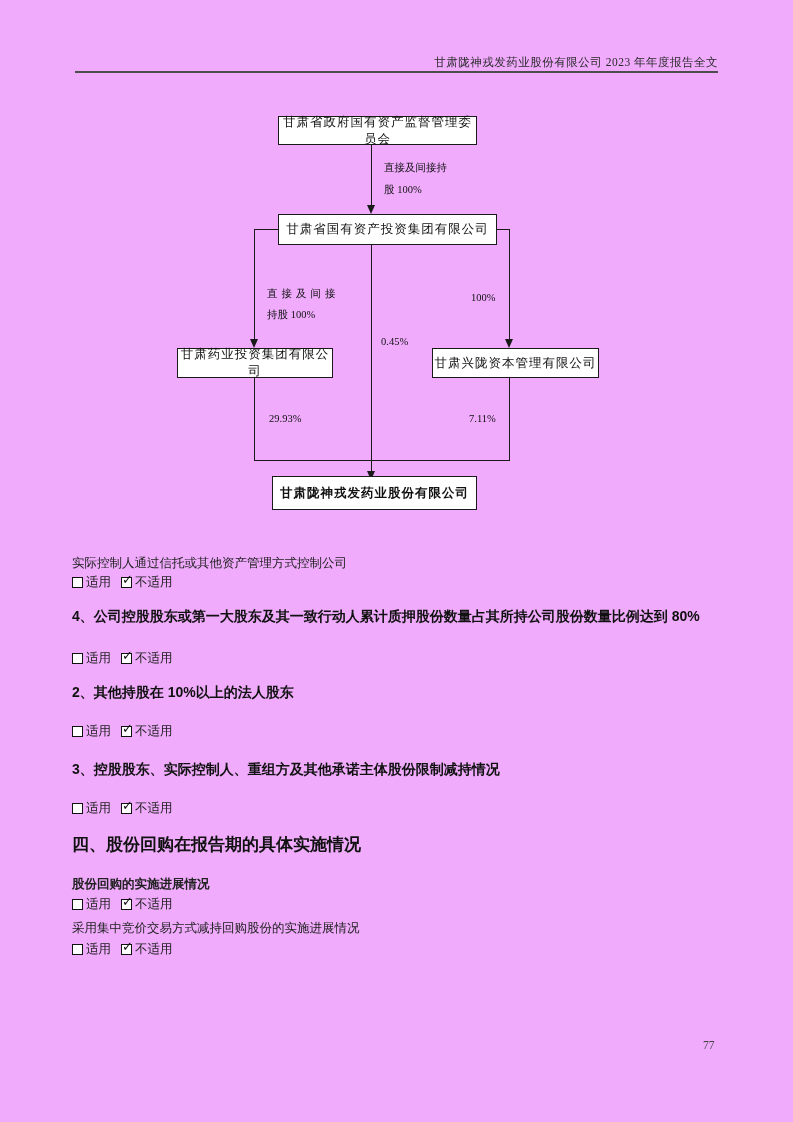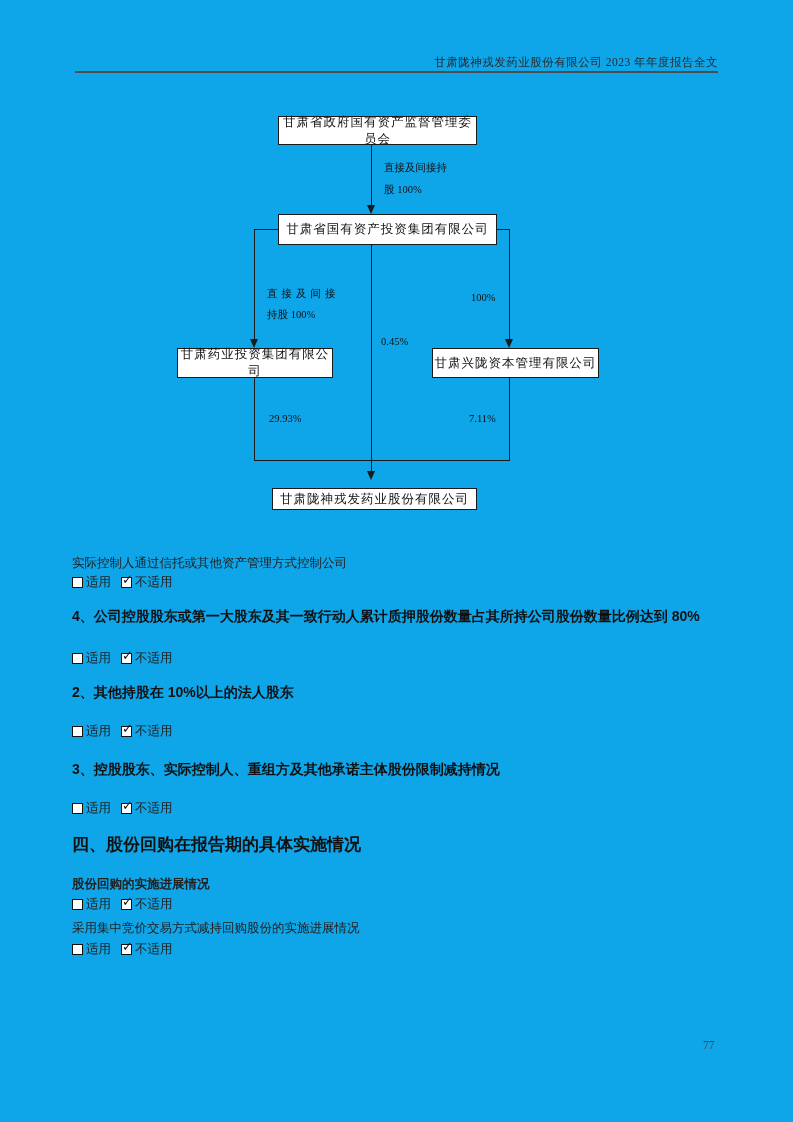--- a/index.html
+++ b/index.html
@@ -1,21 +1,21 @@
 <!DOCTYPE html>
 <html><head>
 <meta charset="utf-8">
 <style>
   * { margin:0; padding:0; box-sizing:border-box; }
   html,body { background:#e8e8e8; }
   .page {
     position:relative;
     width:793px; height:1122px;
     margin:0 auto;
-    background:#0ea5e9;
+    background:#f0abfc;
     font-family:"Liberation Serif","DejaVu Serif",serif;
     color:#1a1a1a;
     overflow:hidden;
   }
   
   .hdr-title{
     position:absolute; top:55px; left:75px; width:643px;
     text-align:right; font-size:11.5px; color:#2a2a2a;
     letter-spacing:0.5px;
   }
@@ -106,21 +106,21 @@
     <div class="edge-label" style="left:267px; top:308px;">持股 100%</div>
     <div class="edge-label" style="left:471px; top:292px;">100%</div>
     <div class="edge-label" style="left:381px; top:336px;">0.45%</div>
     <div class="edge-label" style="left:269px; top:413px;">29.93%</div>
     <div class="edge-label" style="left:469px; top:413px;">7.11%</div>
 
     <div class="node" style="left:278px; top:116px; width:199px; height:29px;">甘肃省政府国有资产监督管理委员会</div>
     <div class="node" style="left:278px; top:214px; width:219px; height:31px;">甘肃省国有资产投资集团有限公司</div>
     <div class="node" style="left:177px; top:348px; width:156px; height:30px;">甘肃药业投资集团有限公司</div>
     <div class="node" style="left:432px; top:348px; width:167px; height:30px;">甘肃兴陇资本管理有限公司</div>
-    <div class="node" style="left:272px; top:488px; width:205px; height:22px;">甘肃陇神戎发药业股份有限公司</div>
+    <div class="node" style="left:272px; top:476px; width:205px; height:34px;font-weight:bold;">甘肃陇神戎发药业股份有限公司</div>
   </div>
 
   <div class="bodyline" style="top:555px;">实际控制人通过信托或其他资产管理方式控制公司</div>
 
   <div class="cbrow" style="top:574px;">
     <span class="cbitem">
         <span class="cbbox"></span>
         <span>适用</span>
       </span>
     <span class="cbitem">

